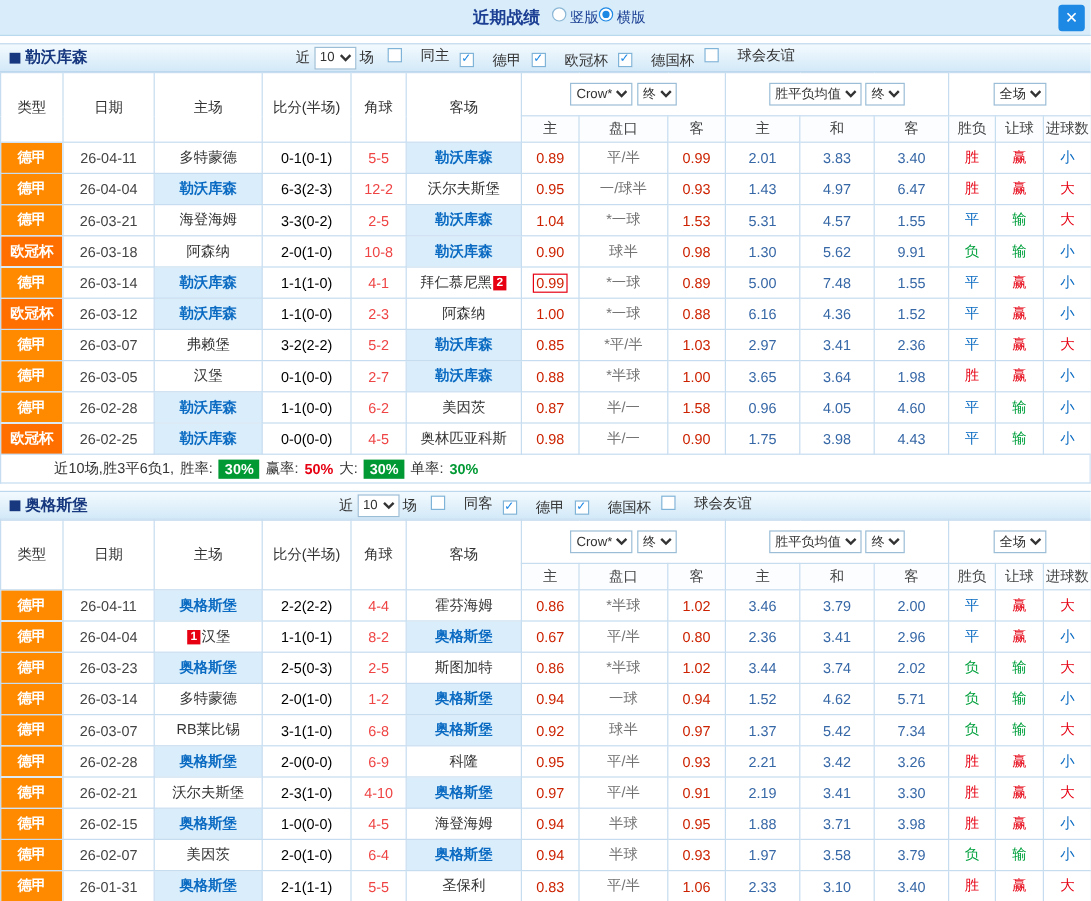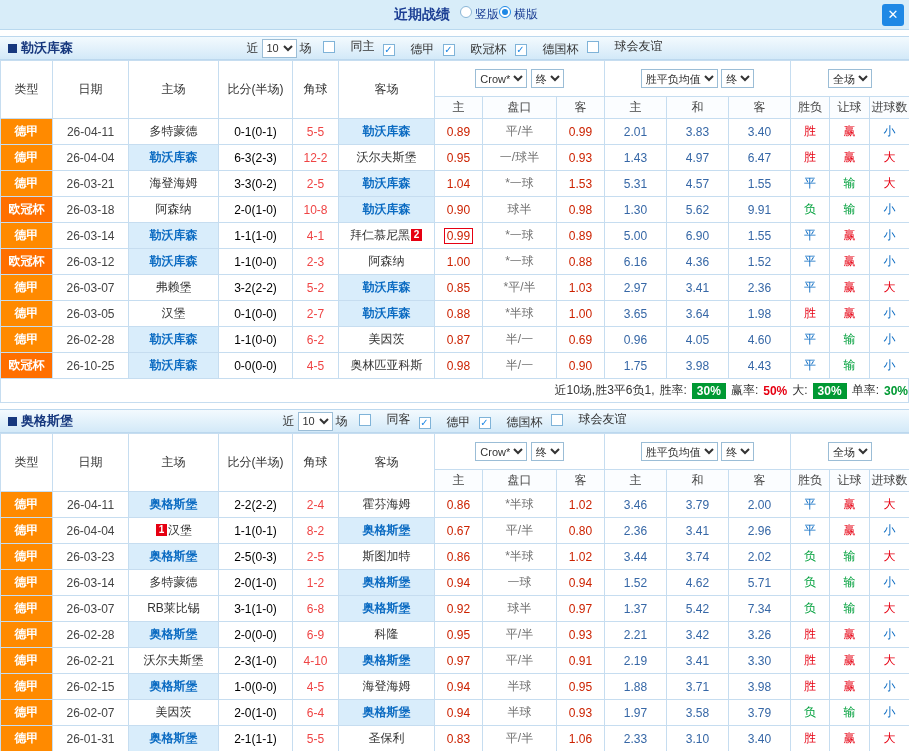--- a/index.html
+++ b/index.html
@@ -68,22 +68,22 @@
   .c-red { color:#e60012; }
   .c-blue { color:#0b6bc2; }
   .c-green { color:#00a03c; }
   .card {
     display:inline-block; background:#e60012; color:#fff; font-size:10px;
     line-height:12px; min-width:11px; margin:0 1px; vertical-align:1px; font-weight:bold;
   }
   .boxed { border:1px solid #e60012; padding:0 2px; }
   
   .summary {
-    height:24px; display:flex; align-items:center; justify-content:flex-end; gap:5px;
-    border:1px solid #c6ddf0; border-top:none; color:#333;
+    height:24px; display:flex; align-items:center; justify-content:flex-start; gap:5px;
+    border:1px solid #c6ddf0; border-top:none; color:#333;padding-left:44px;
   }
   .badge { background:#009933; color:#fff; padding:1px 5px; font-weight:bold; }
   .rate-red { color:#e60012; font-weight:bold; }
   .rate-green { color:#009933; font-weight:bold; }
 </style>
 </head>
 <body>
 
 <div class="topbar">
   <span class="title">近期战绩</span>
@@ -246,21 +246,21 @@
           <td class="type league">德甲</td>
           <td class="date">26-03-14</td>
           <td class="team focus">勒沃库森</td>
           <td class="score">1-1(1-0)</td>
           <td class="corners">4-1</td>
           <td class="team">拜仁慕尼黑<span class="card">2</span></td>
           <td class="odds"><span class="boxed">0.99</span></td>
           <td class="handicap">*一球</td>
           <td class="odds">0.89</td>
           <td class="avg">5.00</td>
-          <td class="avg">6.90</td>
+          <td class="avg">7.48</td>
           <td class="avg">1.55</td>
           <td class="c-blue">平</td>
           <td class="c-red">赢</td>
           <td class="c-blue">小</td>
         </tr>
         <tr>
           <td class="type cup">欧冠杯</td>
           <td class="date">26-03-12</td>
           <td class="team focus">勒沃库森</td>
           <td class="score">1-1(0-0)</td>
@@ -312,31 +312,31 @@
         </tr>
         <tr>
           <td class="type league">德甲</td>
           <td class="date">26-02-28</td>
           <td class="team focus">勒沃库森</td>
           <td class="score">1-1(0-0)</td>
           <td class="corners">6-2</td>
           <td class="team">美因茨</td>
           <td class="odds">0.87</td>
           <td class="handicap">半/一</td>
-          <td class="odds">0.69</td>
+          <td class="odds">1.58</td>
           <td class="avg">0.96</td>
           <td class="avg">4.05</td>
           <td class="avg">4.60</td>
           <td class="c-blue">平</td>
           <td class="c-green">输</td>
           <td class="c-blue">小</td>
         </tr>
         <tr>
           <td class="type cup">欧冠杯</td>
-          <td class="date">26-10-25</td>
+          <td class="date">26-02-25</td>
           <td class="team focus">勒沃库森</td>
           <td class="score">0-0(0-0)</td>
           <td class="corners">4-5</td>
           <td class="team">奥林匹亚科斯</td>
           <td class="odds">0.98</td>
           <td class="handicap">半/一</td>
           <td class="odds">0.90</td>
           <td class="avg">1.75</td>
           <td class="avg">3.98</td>
           <td class="avg">4.43</td>
@@ -431,21 +431,21 @@
         <th>让球</th>
         <th>进球数</th>
       </tr>
     </thead>
     <tbody id="tbody-1">
         <tr>
           <td class="type league">德甲</td>
           <td class="date">26-04-11</td>
           <td class="team focus">奥格斯堡</td>
           <td class="score">2-2(2-2)</td>
-          <td class="corners">2-4</td>
+          <td class="corners">4-4</td>
           <td class="team">霍芬海姆</td>
           <td class="odds">0.86</td>
           <td class="handicap">*半球</td>
           <td class="odds">1.02</td>
           <td class="avg">3.46</td>
           <td class="avg">3.79</td>
           <td class="avg">2.00</td>
           <td class="c-blue">平</td>
           <td class="c-red">赢</td>
           <td class="c-red">大</td>

